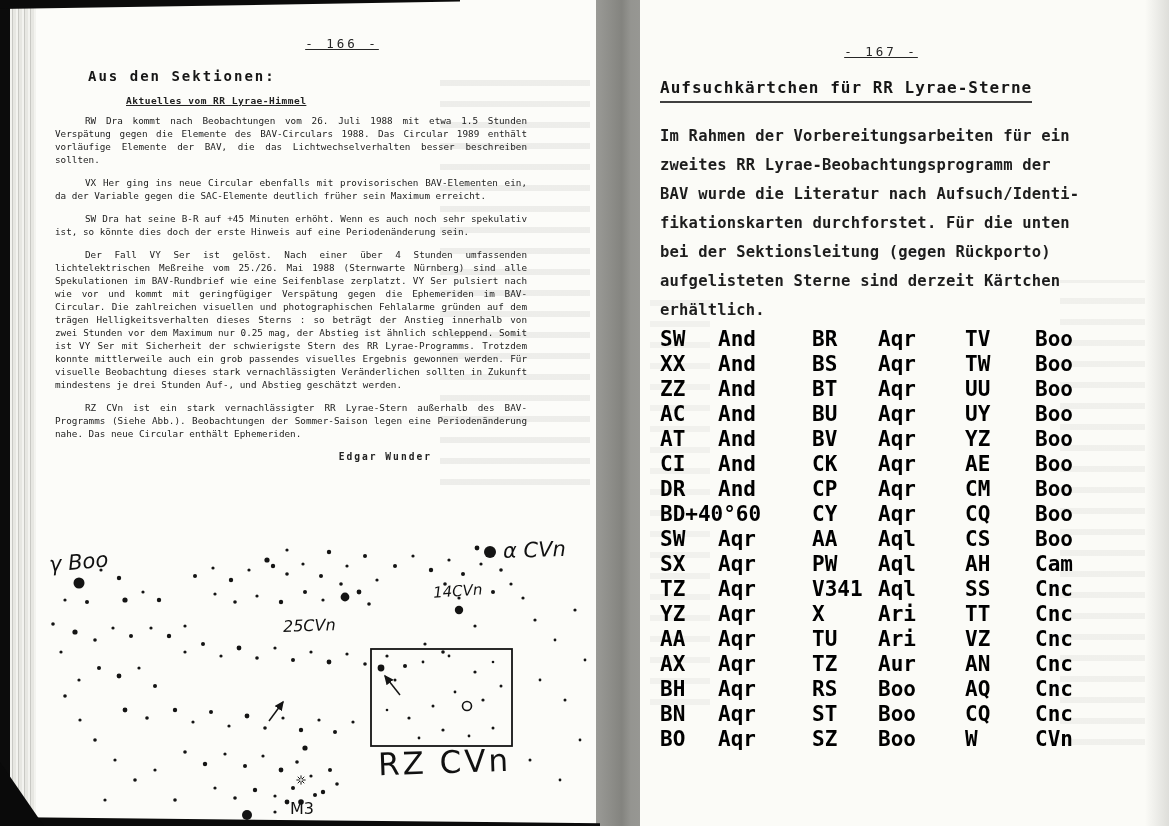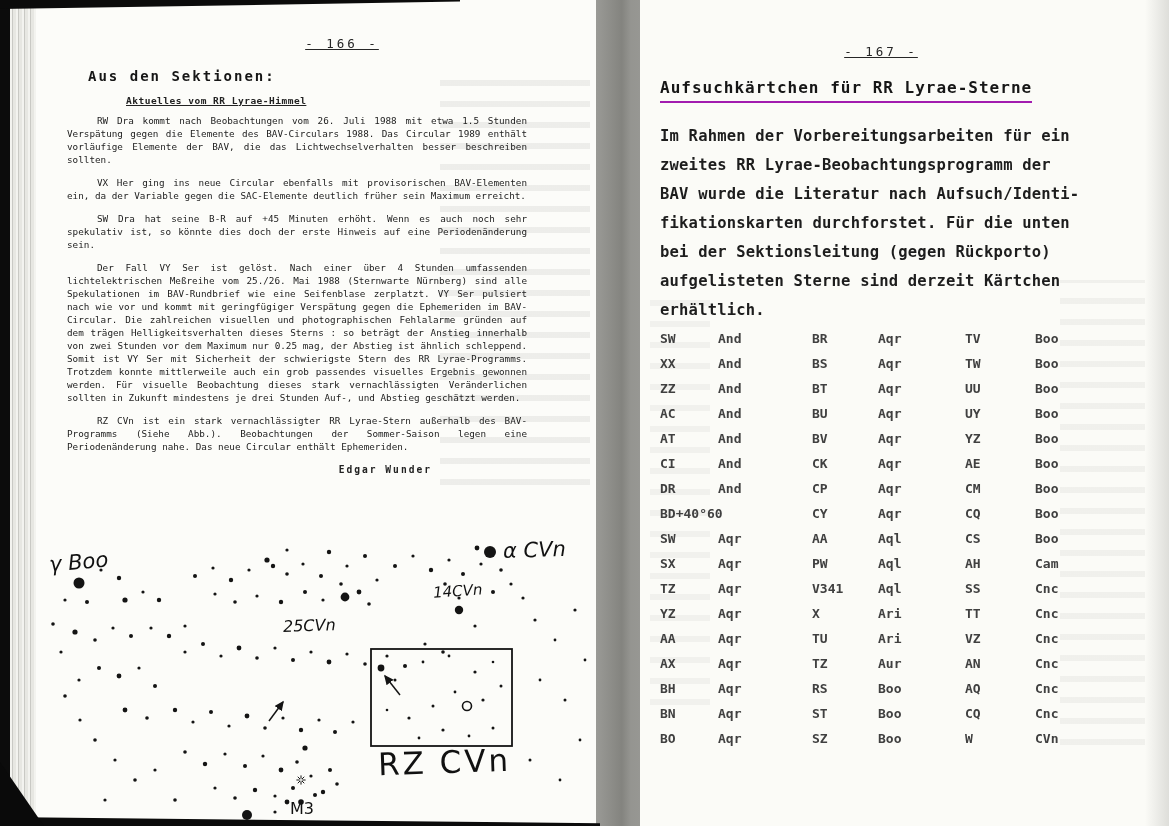--- a/index.html
+++ b/index.html
@@ -32,38 +32,38 @@
     background:repeating-linear-gradient(0deg,transparent 0 15px,rgba(110,110,110,0.10) 15px 21px);}
   
   .pageno{position:absolute;font-size:12.5px;letter-spacing:3px;color:#262626;text-decoration:underline;}
   .lp-pageno{left:236px;top:36px;width:140px;text-align:center;}
   .lp-heading{position:absolute;left:52px;top:68px;font-size:14px;font-weight:bold;
     letter-spacing:2px;color:#161616;}
   .lp-subheading{position:absolute;left:90px;top:95px;font-size:9.5px;font-weight:bold;
     letter-spacing:0.5px;text-decoration:underline;color:#222;}
   .lp-text{position:absolute;left:19px;top:114px;width:472px;
     font-size:9.3px;line-height:13px;text-align:justify;color:#222;}
-  .lp-text p{margin:0 0 10px 12px;text-indent:30px;}
+  .lp-text p{margin:0 0 10px 0;text-indent:30px;}
   .lp-signature{text-align:right;padding-right:95px;font-size:9.6px;font-weight:bold;
     letter-spacing:2px;margin-top:8px;}
   
   .chart{position:absolute;left:35px;top:540px;width:578px;height:286px;}
   .chart svg{position:absolute;left:0;top:0;}
   .chart-label{position:absolute;color:#111;font-family:"DejaVu Sans",sans-serif;
     white-space:nowrap;}
   .chart-label.hand{font-style:italic;}
   
   .rp-pageno{left:176px;top:36px;width:130px;text-align:center;}
   .rp-title{position:absolute;left:20px;top:70px;font-size:16px;font-weight:bold;
-    letter-spacing:1px;color:#161616;border-bottom:2px solid #a21caf;padding-bottom:4px;
+    letter-spacing:1px;color:#161616;border-bottom:2px solid #404040;padding-bottom:4px;
     white-space:nowrap;}
   .rp-intro{position:absolute;left:20px;top:114px;font-size:15.5px;font-weight:600;
     line-height:29px;letter-spacing:0.2px;color:#1d1d1d;white-space:nowrap;}
-  .rp-table{position:absolute;left:20px;top:318px;width:470px;font-size:13px;
-    font-weight:600;color:#404040;}
+  .rp-table{position:absolute;left:20px;top:318px;width:470px;font-size:21px;
+    font-weight:600;color:#000000;}
   .t-row{display:grid;grid-template-columns:58px 94px 66px 87px 70px auto;height:25px;
     align-items:center;}
   .t-cell{white-space:nowrap;}
 </style>
 </head>
 <body>
 
 <div class="spine-black"></div>
 <div class="page-edges"></div>
 <div class="left-page"></div>

